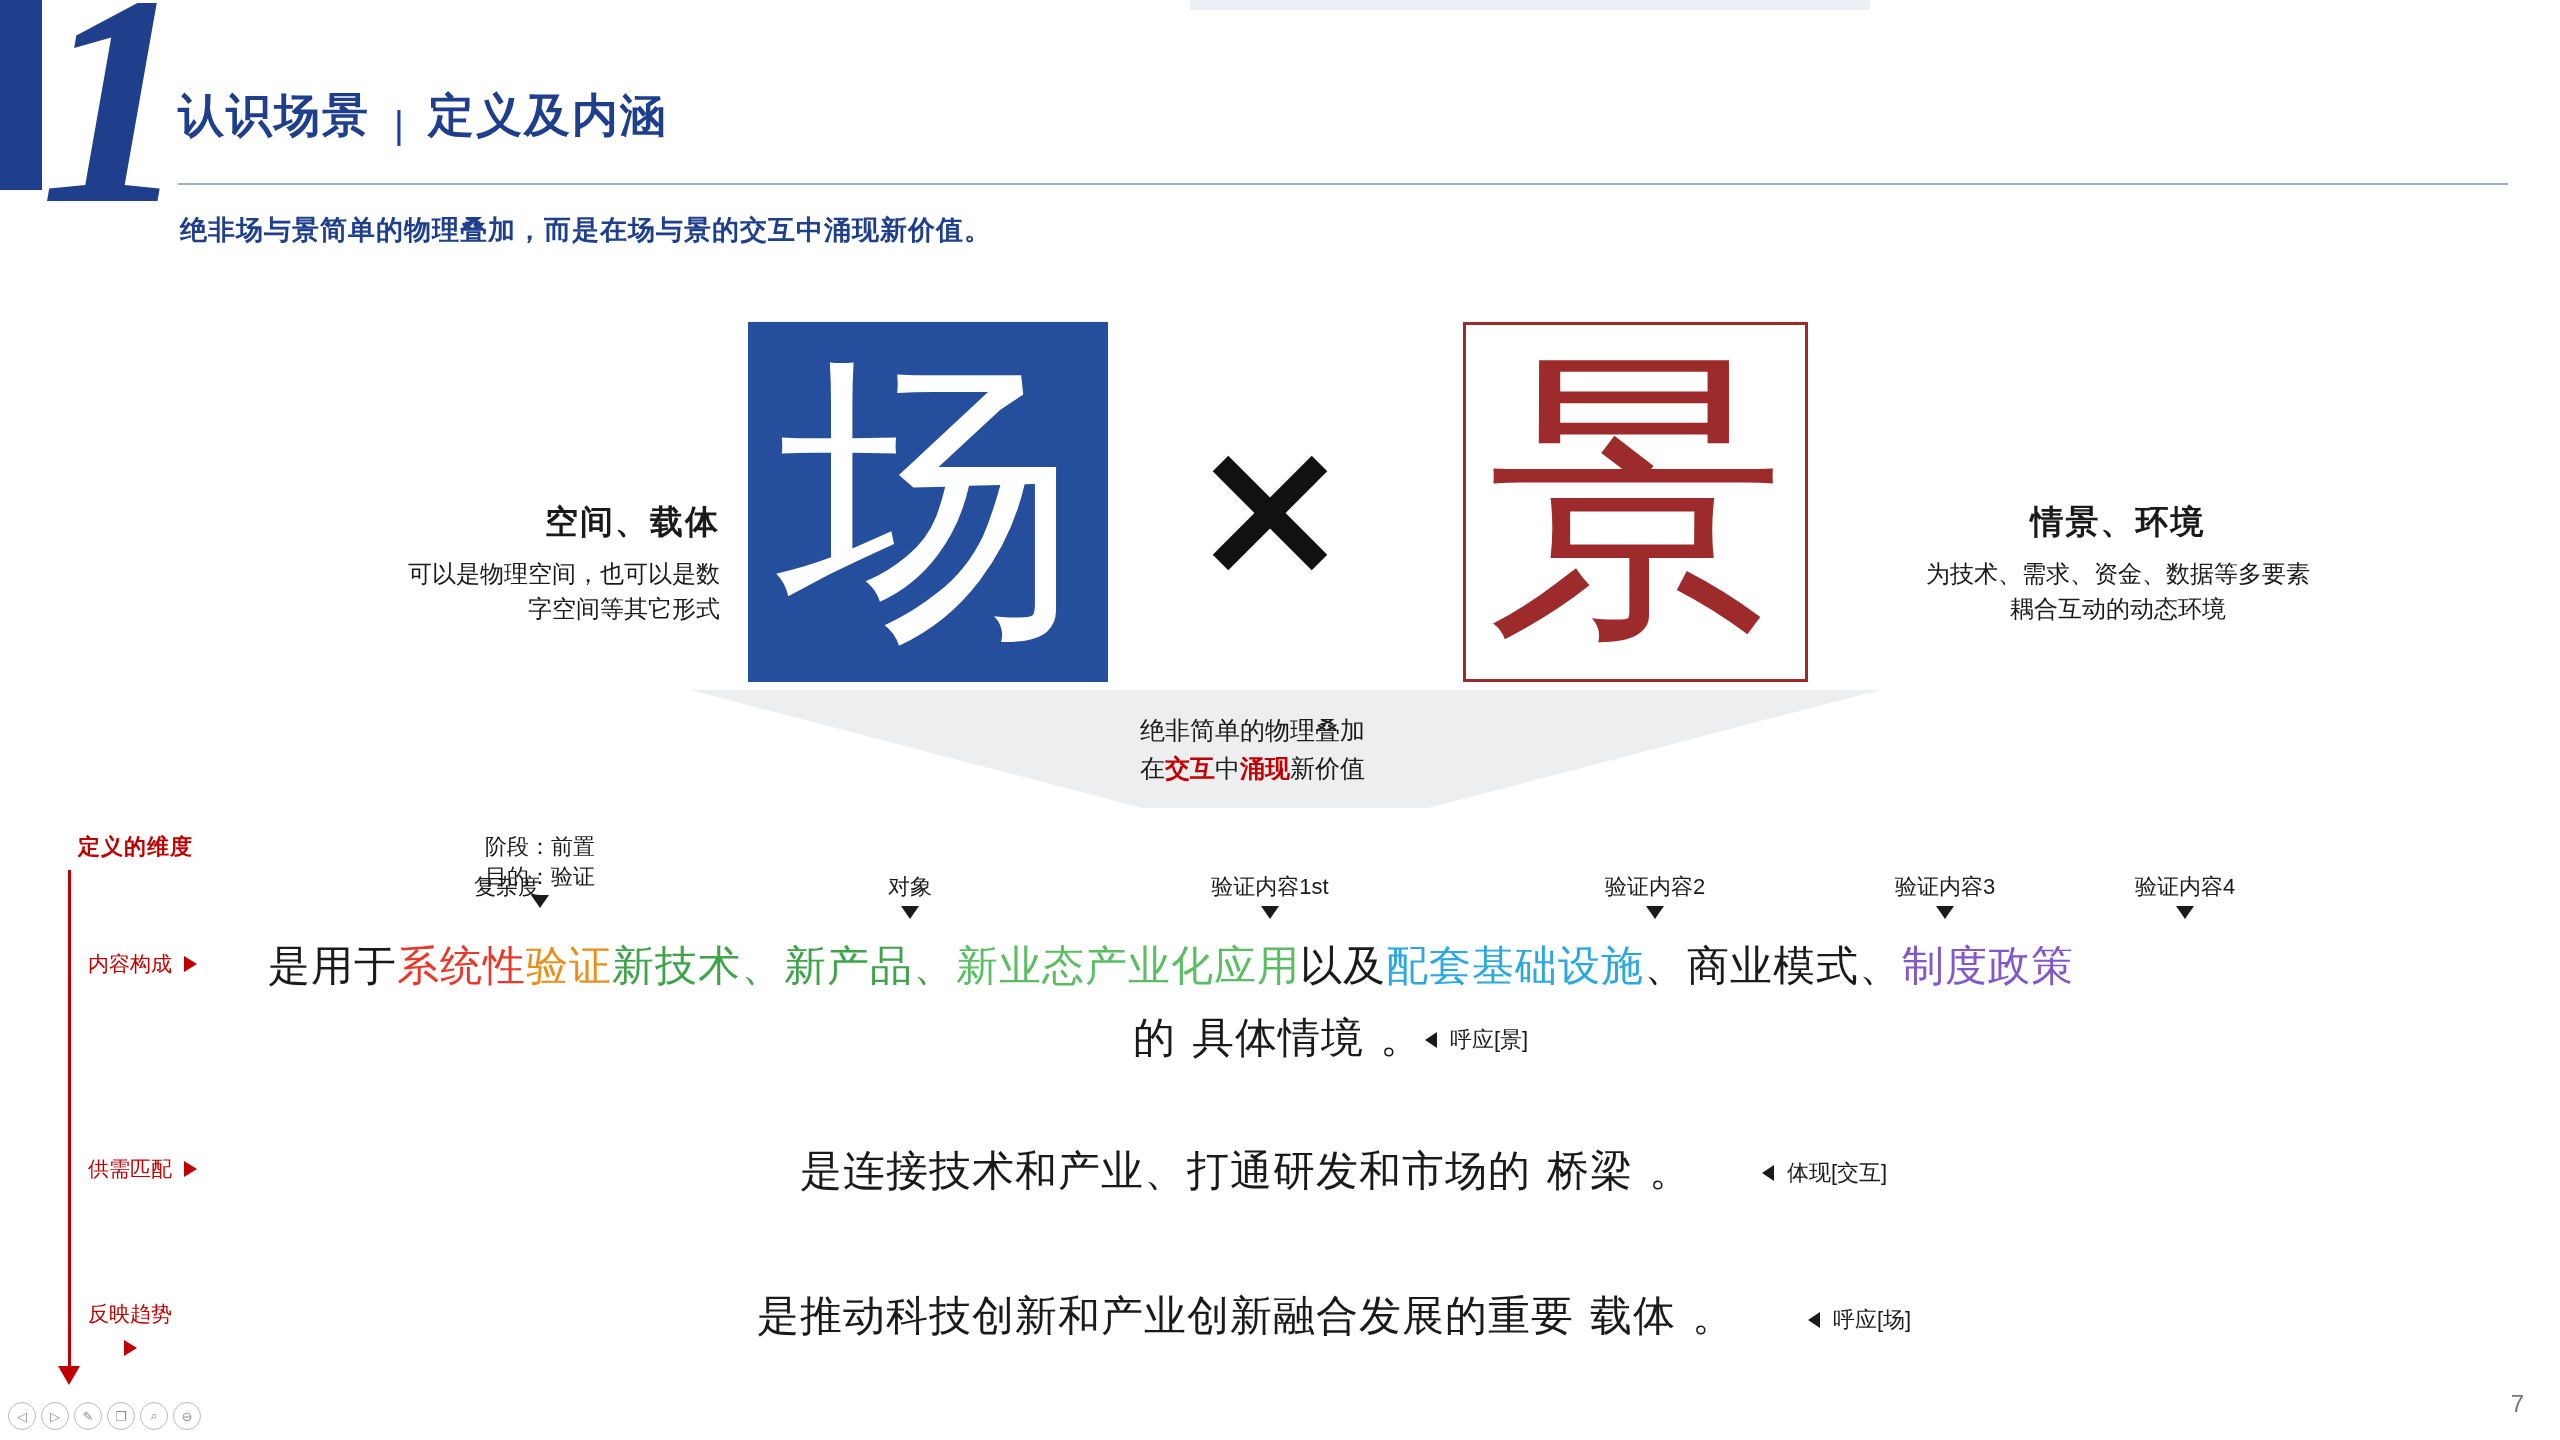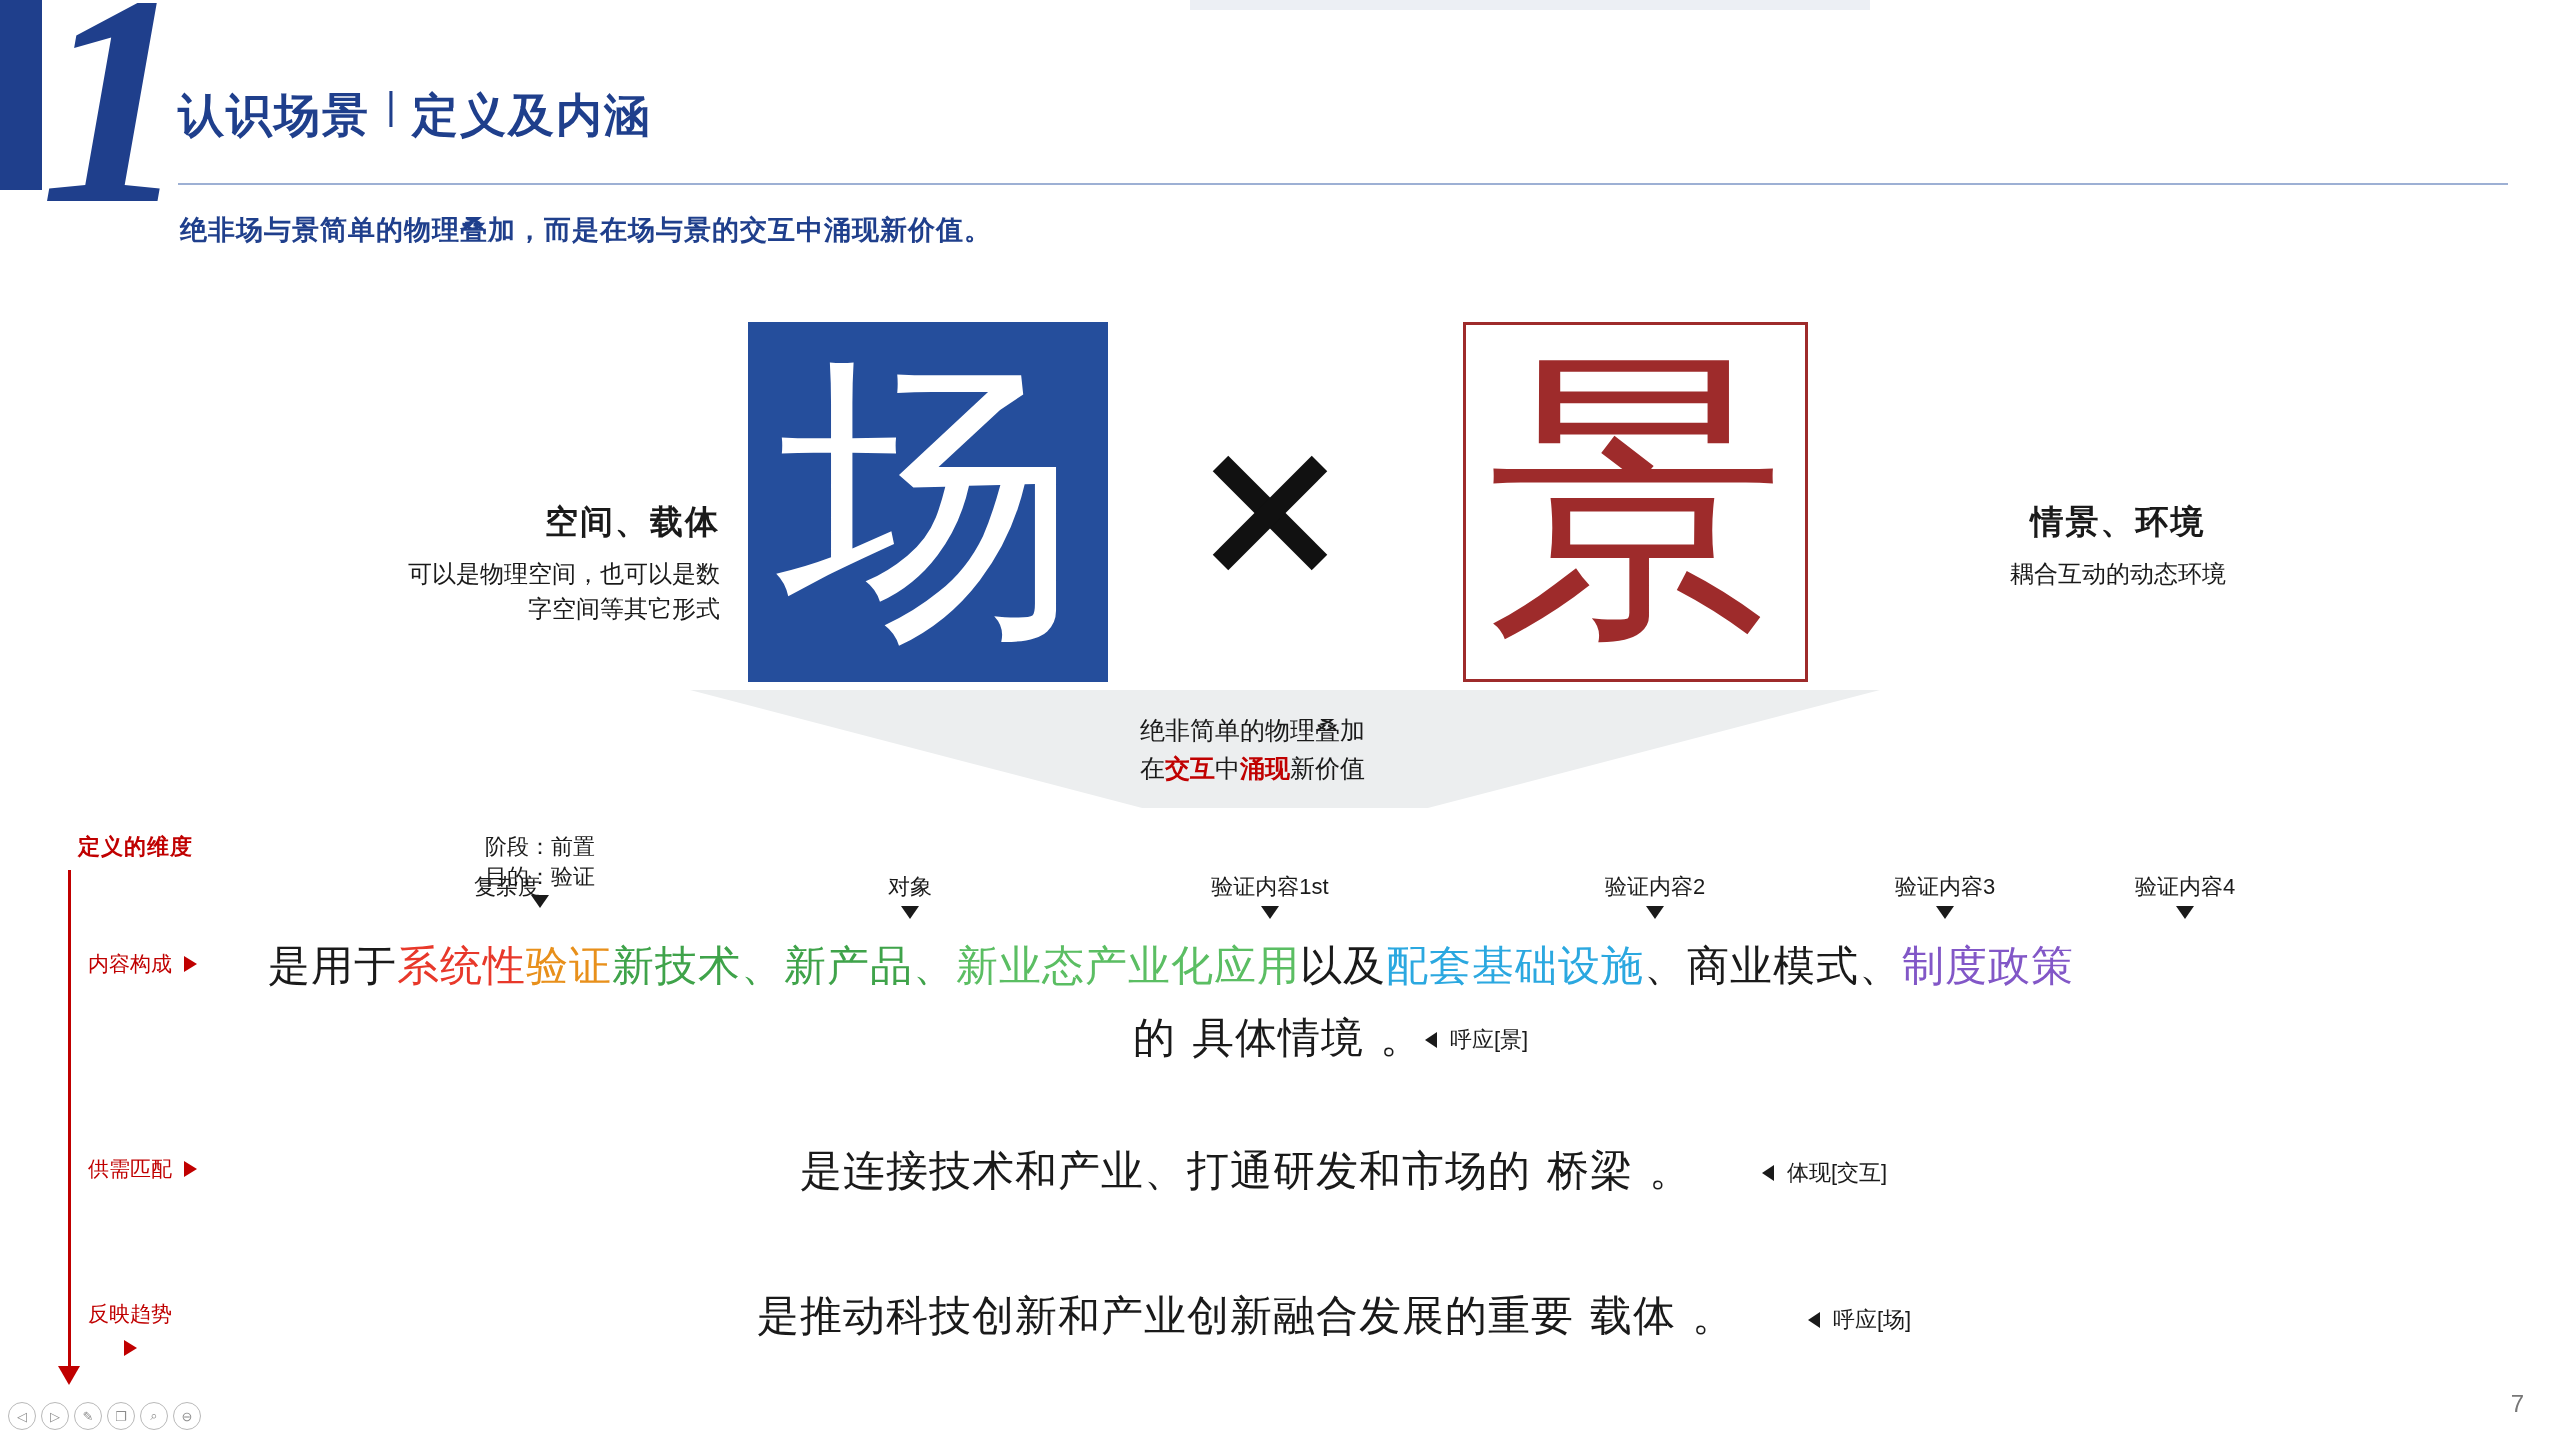--- a/index.html
+++ b/index.html
@@ -40,22 +40,22 @@
     top: 0px;
     width: 42px;
     height: 190px;
     background: #1F3F8C;
   }
   .title-row {
     position: absolute;
     left: 178px;
     top: 85px;
     display: flex;
-    align-items: flex-start;
-    gap: 10px;
+    align-items: flex-end;
+    gap: 18px;
   }
   .title-main {
     font-size: 46px;
     font-weight: bold;
     color: #1F3F8C;
     letter-spacing: 2px;
   }
   .title-sep {
     font-size: 38px;
     color: #1F3F8C;
@@ -364,20 +364,21 @@
   </div>
 
   <div class="left-label">
     <div class="hd">空间、载体</div>
     <div class="dt">可以是物理空间，也可以是数</div>
     <div class="dt">字空间等其它形式</div>
   </div>
 
   <div class="right-label">
     <div class="hd">情景、环境</div>
+    <div class="dt">为技术、需求、资金、数据等多要素</div>
     <div class="dt">耦合互动的动态环境</div>
   </div>
 
   <div class="chevron"></div>
   <div class="chev-text">
     <div>绝非简单的物理叠加</div>
     <div>
       <span>在</span><span class="red">交互</span><span>中</span><span class="red">涌现</span><span>新价值</span>
     </div>
   </div>

